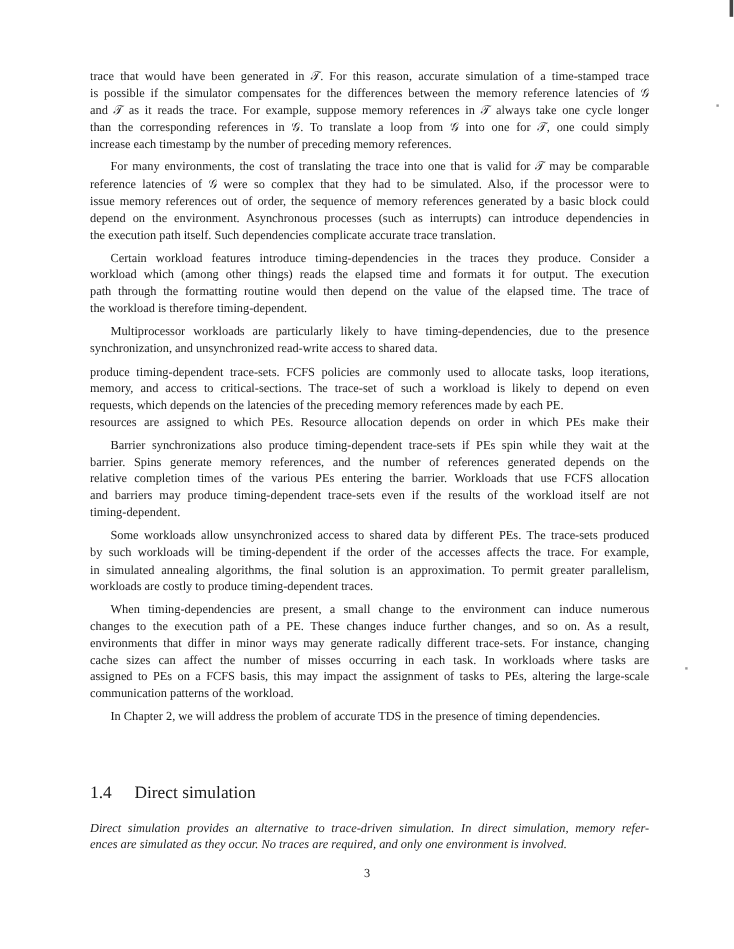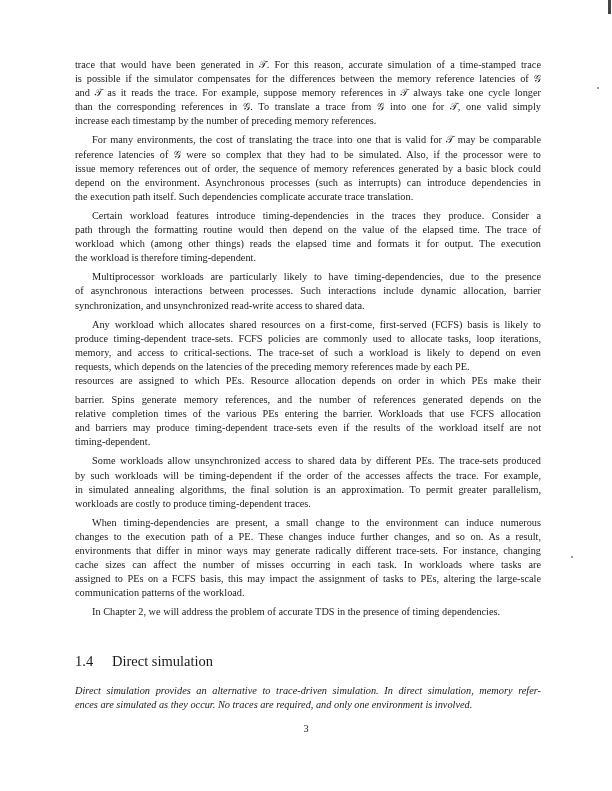--- a/index.html
+++ b/index.html
@@ -28,54 +28,53 @@
 <div class="page">
   <div class="scan-mark-top"></div>
   <div class="scan-dot" style="left:597px; top:87px;"></div>
   <div class="scan-dot" style="left:571px; top:556px;"></div>
 
   <div class="textblock" id="body-text">
       <div class="para">
         <span class="line">trace that would have been generated in 𝒯. For this reason, accurate simulation of a time-stamped trace</span>
         <span class="line">is possible if the simulator compensates for the differences between the memory reference latencies of 𝒢</span>
         <span class="line">and 𝒯 as it reads the trace. For example, suppose memory references in 𝒯 always take one cycle longer</span>
-        <span class="line">than the corresponding references in 𝒢. To translate a trace from 𝒢 into one for 𝒯, one valid simply</span>
+        <span class="line">than the corresponding references in 𝒢. To translate a loop from 𝒢 into one for 𝒯, one could simply</span>
         <span class="line last">increase each timestamp by the number of preceding memory references.</span>
       </div>
       <div class="gap"></div>
       <div class="para">
         <span class="line indent">For many environments, the cost of translating the trace into one that is valid for 𝒯 may be comparable</span>
         <span class="line">reference latencies of 𝒢 were so complex that they had to be simulated. Also, if the processor were to</span>
         <span class="line">issue memory references out of order, the sequence of memory references generated by a basic block could</span>
         <span class="line">depend on the environment. Asynchronous processes (such as interrupts) can introduce dependencies in</span>
         <span class="line last">the execution path itself. Such dependencies complicate accurate trace translation.</span>
       </div>
       <div class="gap"></div>
       <div class="para">
         <span class="line indent">Certain workload features introduce timing-dependencies in the traces they produce. Consider a</span>
+        <span class="line">workload which (among other things) reads the elapsed time and formats it for output. The execution</span>
         <span class="line">path through the formatting routine would then depend on the value of the elapsed time. The trace of</span>
-        <span class="line">workload which (among other things) reads the elapsed time and formats it for output. The execution</span>
         <span class="line last">the workload is therefore timing-dependent.</span>
       </div>
       <div class="gap"></div>
       <div class="para">
         <span class="line indent">Multiprocessor workloads are particularly likely to have timing-dependencies, due to the presence</span>
-        <span class="line">of asynchronous interactions between processes. Such interactions include dynamic allocation, barrier</span>
         <span class="line last">synchronization, and unsynchronized read-write access to shared data.</span>
       </div>
       <div class="gap"></div>
       <div class="para">
-        <span class="line indent">Any workload which allocates shared resources on a first-come, first-served (FCFS) basis is likely to</span>
         <span class="line">produce timing-dependent trace-sets. FCFS policies are commonly used to allocate tasks, loop iterations,</span>
         <span class="line">memory, and access to critical-sections. The trace-set of such a workload is likely to depend on even</span>
         <span class="line last">requests, which depends on the latencies of the preceding memory references made by each PE.</span>
         <span class="line">resources are assigned to which PEs. Resource allocation depends on order in which PEs make their</span>
       </div>
       <div class="gap"></div>
       <div class="para">
+        <span class="line indent">Barrier synchronizations also produce timing-dependent trace-sets if PEs spin while they wait at the</span>
         <span class="line">barrier. Spins generate memory references, and the number of references generated depends on the</span>
         <span class="line">relative completion times of the various PEs entering the barrier. Workloads that use FCFS allocation</span>
         <span class="line">and barriers may produce timing-dependent trace-sets even if the results of the workload itself are not</span>
         <span class="line last">timing-dependent.</span>
       </div>
       <div class="gap"></div>
       <div class="para">
         <span class="line indent">Some workloads allow unsynchronized access to shared data by different PEs. The trace-sets produced</span>
         <span class="line">by such workloads will be timing-dependent if the order of the accesses affects the trace. For example,</span>
         <span class="line">in simulated annealing algorithms, the final solution is an approximation. To permit greater parallelism,</span>

